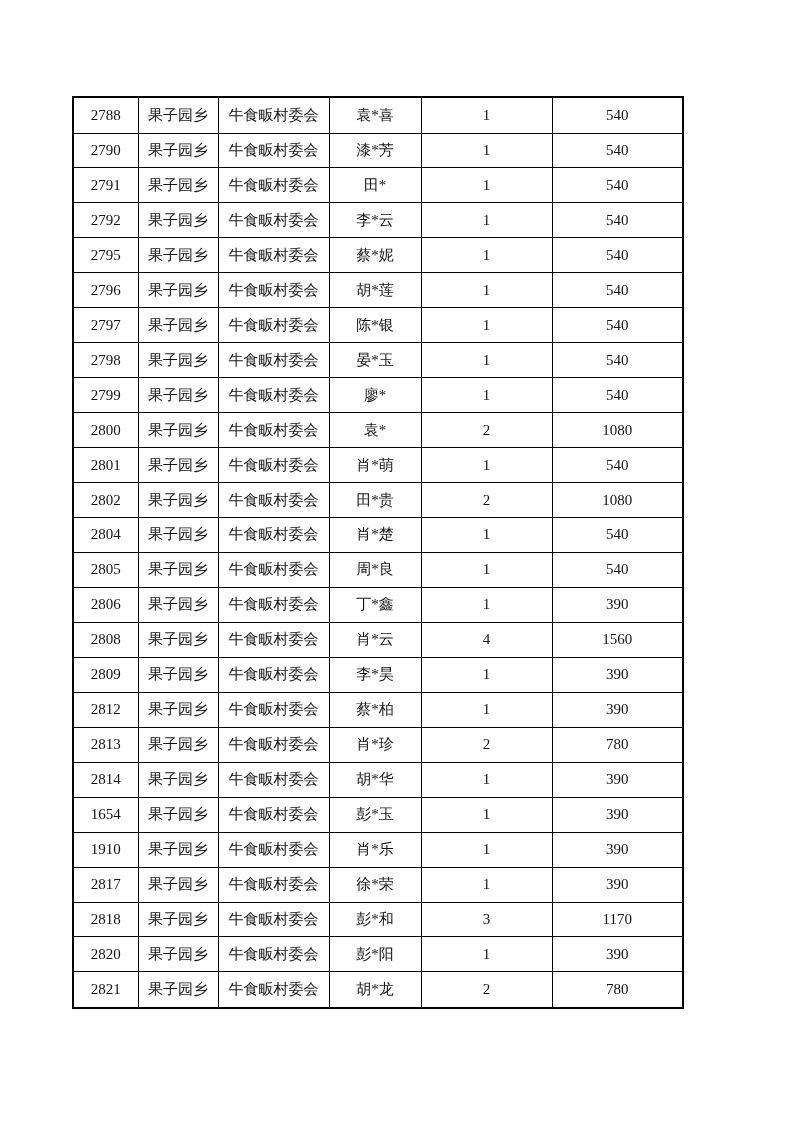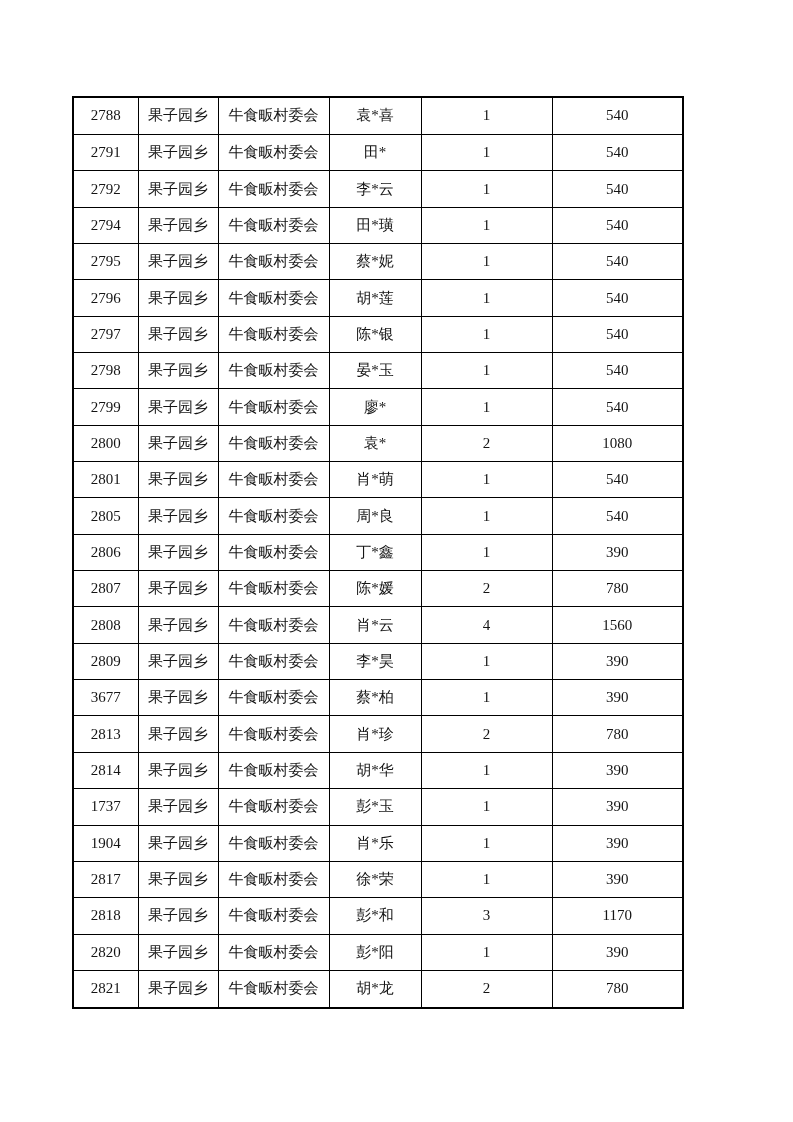--- a/index.html
+++ b/index.html
@@ -53,44 +53,44 @@
     <tbody>
         <tr>
           <td>2788</td>
           <td>果子园乡</td>
           <td>牛食畈村委会</td>
           <td>袁*喜</td>
           <td>1</td>
           <td>540</td>
         </tr>
         <tr>
+          <td>2790</td>
+          <td>果子园乡</td>
+          <td>牛食畈村委会</td>
+          <td>漆*芳</td>
+          <td>1</td>
+          <td>540</td>
+        </tr>
+        <tr>
           <td>2791</td>
           <td>果子园乡</td>
           <td>牛食畈村委会</td>
           <td>田*</td>
           <td>1</td>
           <td>540</td>
         </tr>
         <tr>
           <td>2792</td>
           <td>果子园乡</td>
           <td>牛食畈村委会</td>
           <td>李*云</td>
           <td>1</td>
           <td>540</td>
         </tr>
         <tr>
-          <td>2794</td>
-          <td>果子园乡</td>
-          <td>牛食畈村委会</td>
-          <td>田*璜</td>
-          <td>1</td>
-          <td>540</td>
-        </tr>
-        <tr>
           <td>2795</td>
           <td>果子园乡</td>
           <td>牛食畈村委会</td>
           <td>蔡*妮</td>
           <td>1</td>
           <td>540</td>
         </tr>
         <tr>
           <td>2796</td>
           <td>果子园乡</td>
@@ -133,61 +133,69 @@
         </tr>
         <tr>
           <td>2801</td>
           <td>果子园乡</td>
           <td>牛食畈村委会</td>
           <td>肖*萌</td>
           <td>1</td>
           <td>540</td>
         </tr>
         <tr>
+          <td>2802</td>
+          <td>果子园乡</td>
+          <td>牛食畈村委会</td>
+          <td>田*贵</td>
+          <td>2</td>
+          <td>1080</td>
+        </tr>
+        <tr>
+          <td>2804</td>
+          <td>果子园乡</td>
+          <td>牛食畈村委会</td>
+          <td>肖*楚</td>
+          <td>1</td>
+          <td>540</td>
+        </tr>
+        <tr>
           <td>2805</td>
           <td>果子园乡</td>
           <td>牛食畈村委会</td>
           <td>周*良</td>
           <td>1</td>
           <td>540</td>
         </tr>
         <tr>
           <td>2806</td>
           <td>果子园乡</td>
           <td>牛食畈村委会</td>
           <td>丁*鑫</td>
           <td>1</td>
           <td>390</td>
-        </tr>
-        <tr>
-          <td>2807</td>
-          <td>果子园乡</td>
-          <td>牛食畈村委会</td>
-          <td>陈*媛</td>
-          <td>2</td>
-          <td>780</td>
         </tr>
         <tr>
           <td>2808</td>
           <td>果子园乡</td>
           <td>牛食畈村委会</td>
           <td>肖*云</td>
           <td>4</td>
           <td>1560</td>
         </tr>
         <tr>
           <td>2809</td>
           <td>果子园乡</td>
           <td>牛食畈村委会</td>
           <td>李*昊</td>
           <td>1</td>
           <td>390</td>
         </tr>
         <tr>
-          <td>3677</td>
+          <td>2812</td>
           <td>果子园乡</td>
           <td>牛食畈村委会</td>
           <td>蔡*柏</td>
           <td>1</td>
           <td>390</td>
         </tr>
         <tr>
           <td>2813</td>
           <td>果子园乡</td>
           <td>牛食畈村委会</td>
@@ -197,29 +205,29 @@
         </tr>
         <tr>
           <td>2814</td>
           <td>果子园乡</td>
           <td>牛食畈村委会</td>
           <td>胡*华</td>
           <td>1</td>
           <td>390</td>
         </tr>
         <tr>
-          <td>1737</td>
+          <td>1654</td>
           <td>果子园乡</td>
           <td>牛食畈村委会</td>
           <td>彭*玉</td>
           <td>1</td>
           <td>390</td>
         </tr>
         <tr>
-          <td>1904</td>
+          <td>1910</td>
           <td>果子园乡</td>
           <td>牛食畈村委会</td>
           <td>肖*乐</td>
           <td>1</td>
           <td>390</td>
         </tr>
         <tr>
           <td>2817</td>
           <td>果子园乡</td>
           <td>牛食畈村委会</td>

